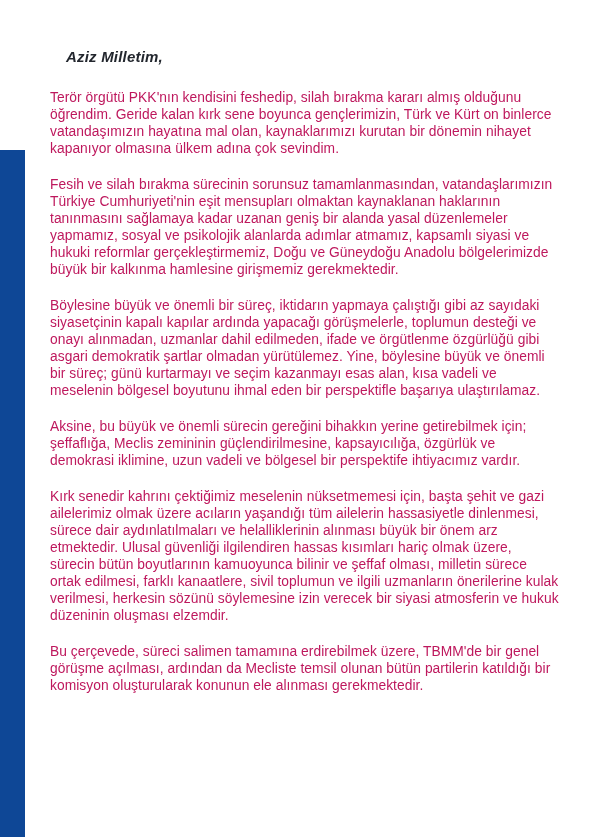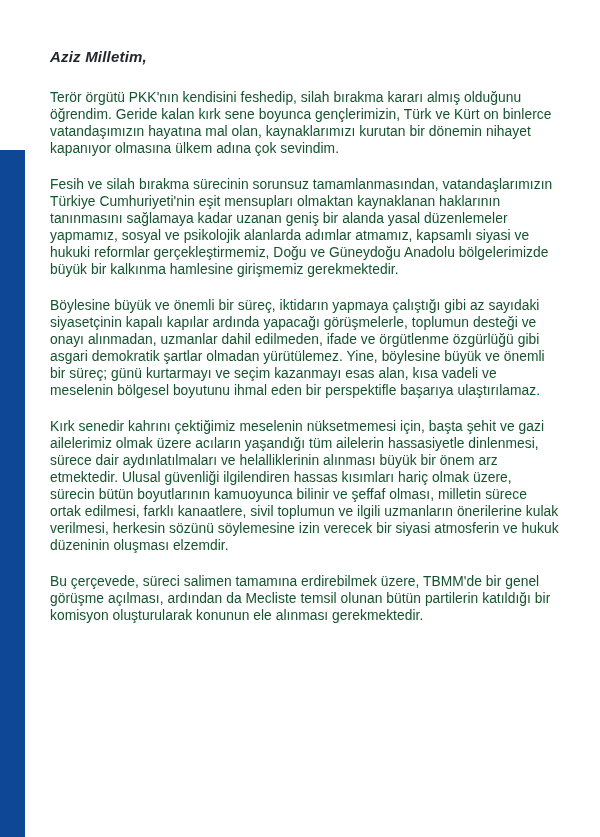--- a/index.html
+++ b/index.html
@@ -25,40 +25,41 @@
     position: absolute;
     left: 50px;
     top: 48px;
     width: 509px;
   }
   .salutation {
     font-size: 15px;
     font-weight: bold;
     font-style: italic;
     line-height: 18px;
-    margin: 0 0 23px 0;
+    margin: 0 0 23px 16px;
     letter-spacing: 0.2px;
   }
   .paragraphs p {
     font-size: 13.8px;
     line-height: 17px;
     margin: 0 0 19px 0;
     letter-spacing: 0.05px;
   }
   .paragraphs p:last-child {
     margin-bottom: 0;
   }
 </style>
 </head>
 <body style="background: rgb(255, 255, 255);">
 
 <div class="accent-bar" style="background: rgb(14, 71, 150);"></div>
 
 <div class="content">
   <p class="salutation" style="color: rgb(35, 39, 46);">Aziz Milletim,</p>
-  <div class="paragraphs" style="color: #14532d;">
+  <div class="paragraphs" style="color: #be185d;">
       <p>Terör örgütü PKK'nın kendisini feshedip, silah bırakma kararı almış olduğunu öğrendim. Geride kalan kırk sene boyunca gençlerimizin, Türk ve Kürt on binlerce vatandaşımızın hayatına mal olan, kaynaklarımızı kurutan bir dönemin nihayet kapanıyor olmasına ülkem adına çok sevindim.</p>
       <p>Fesih ve silah bırakma sürecinin sorunsuz tamamlanmasından, vatandaşlarımızın Türkiye Cumhuriyeti'nin eşit mensupları olmaktan kaynaklanan haklarının tanınmasını sağlamaya kadar uzanan geniş bir alanda yasal düzenlemeler yapmamız, sosyal ve psikolojik alanlarda adımlar atmamız, kapsamlı siyasi ve hukuki reformlar gerçekleştirmemiz, Doğu ve Güneydoğu Anadolu bölgelerimizde büyük bir kalkınma hamlesine girişmemiz gerekmektedir.</p>
       <p>Böylesine büyük ve önemli bir süreç, iktidarın yapmaya çalıştığı gibi az sayıdaki siyasetçinin kapalı kapılar ardında yapacağı görüşmelerle, toplumun desteği ve onayı alınmadan, uzmanlar dahil edilmeden, ifade ve örgütlenme özgürlüğü gibi asgari demokratik şartlar olmadan yürütülemez. Yine, böylesine büyük ve önemli bir süreç; günü kurtarmayı ve seçim kazanmayı esas alan, kısa vadeli ve meselenin bölgesel boyutunu ihmal eden bir perspektifle başarıya ulaştırılamaz.</p>
+      <p>Aksine, bu büyük ve önemli sürecin gereğini bihakkın yerine getirebilmek için; şeffaflığa, Meclis zemininin güçlendirilmesine, kapsayıcılığa, özgürlük ve demokrasi iklimine, uzun vadeli ve bölgesel bir perspektife ihtiyacımız vardır.</p>
       <p>Kırk senedir kahrını çektiğimiz meselenin nüksetmemesi için, başta şehit ve gazi ailelerimiz olmak üzere acıların yaşandığı tüm ailelerin hassasiyetle dinlenmesi, sürece dair aydınlatılmaları ve helalliklerinin alınması büyük bir önem arz etmektedir. Ulusal güvenliği ilgilendiren hassas kısımları hariç olmak üzere, sürecin bütün boyutlarının kamuoyunca bilinir ve şeffaf olması, milletin sürece ortak edilmesi, farklı kanaatlere, sivil toplumun ve ilgili uzmanların önerilerine kulak verilmesi, herkesin sözünü söylemesine izin verecek bir siyasi atmosferin ve hukuk düzeninin oluşması elzemdir.</p>
       <p>Bu çerçevede, süreci salimen tamamına erdirebilmek üzere, TBMM'de bir genel görüşme açılması, ardından da Mecliste temsil olunan bütün partilerin katıldığı bir komisyon oluşturularak konunun ele alınması gerekmektedir.</p>
     </div>
 </div>
 
 </body></html>

